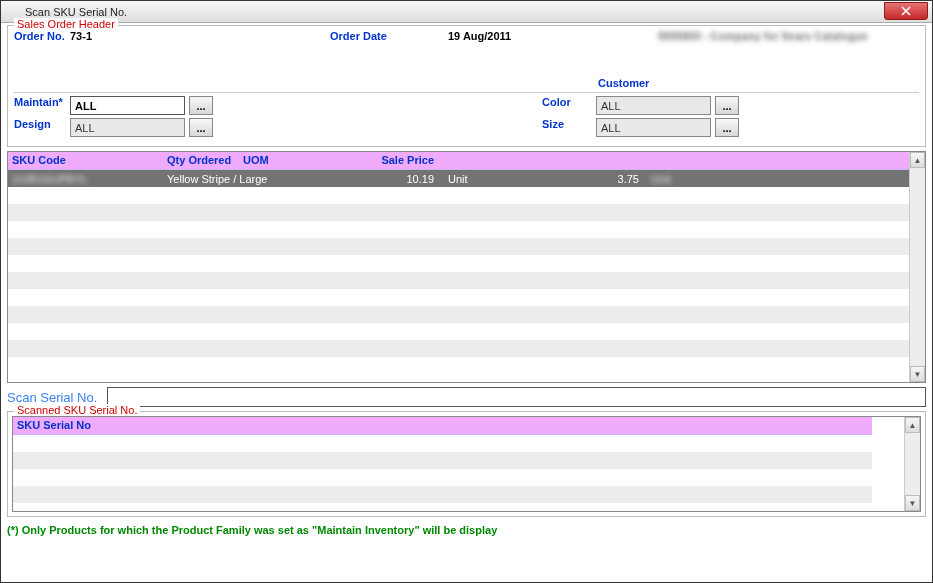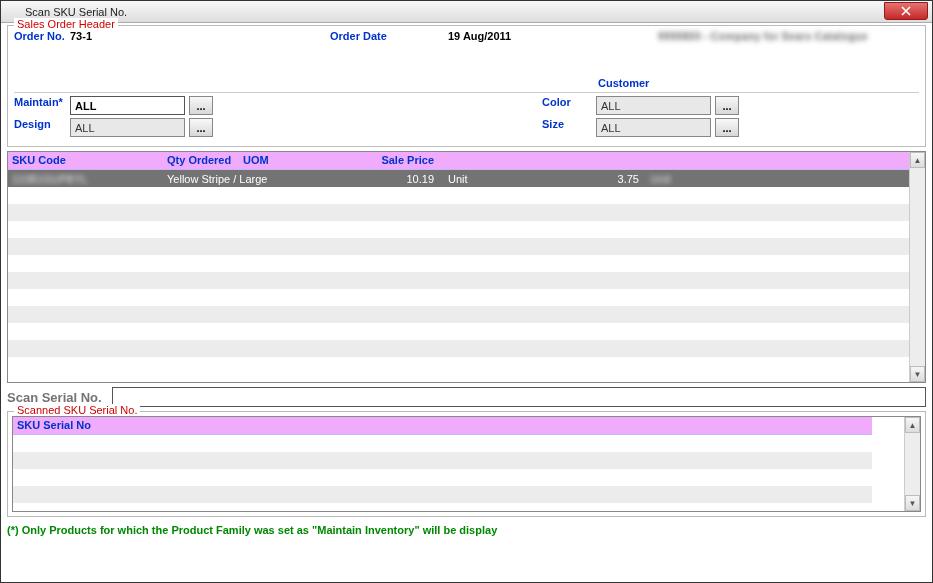--- a/index.html
+++ b/index.html
@@ -26,21 +26,21 @@
   .grid-header > div { color: #0033cc; font-weight: bold; padding: 2px 4px; white-space: nowrap; overflow: hidden; }
   .grid-body { }
   .grid-row { display: flex; height: 17px; align-items: center; }
   .grid-row > div { padding: 1px 4px; white-space: nowrap; overflow: hidden; }
   .grid-row.selected { background: #737373; color: #fff; }
   .grid-row.alt { background: #ececec; }
   .scrollbar-v { width: 16px; background: #ededed; border-left: 1px solid #ccc; position: relative; }
   .scroll-up, .scroll-down { width: 100%; height: 16px; background: linear-gradient(#f6f6f6,#dcdcdc); border: 1px solid #bcbcbc; display: flex; align-items: center; justify-content: center; font-size: 8px; color: #555; cursor: pointer; }
   .scroll-down { position: absolute; bottom: 0; left: 0; }
   .scan-row { display: flex; align-items: center; margin: 4px 0; }
-  .scan-label { color: #737373; font-weight: bold; font-size: 13px; margin-right: 10px; }
+  .scan-label { color: #3b82f6; font-weight: normal; font-size: 13px; margin-right: 10px; }
   .scan-input { flex: 1; border: 1px solid #555; height: 20px; padding: 2px 4px; }
   .grid2 { border: 1px solid #888; height: 96px; display: flex; gap: 32px; }
   .footnote { color: #008800; font-weight: bold; padding: 3px 0 0 0; }
   .blur { color: transparent; text-shadow: 0 0 5px rgba(90,90,90,0.9); }
   .blur-white { color: transparent; text-shadow: 0 0 5px rgba(255,255,255,0.9); }
   
   .c-sku { width: 155px; }
   .c-desc { width: 205px; }
   .c-qty { width: 70px; text-align: right; }
   .c-uom { width: 115px; }

